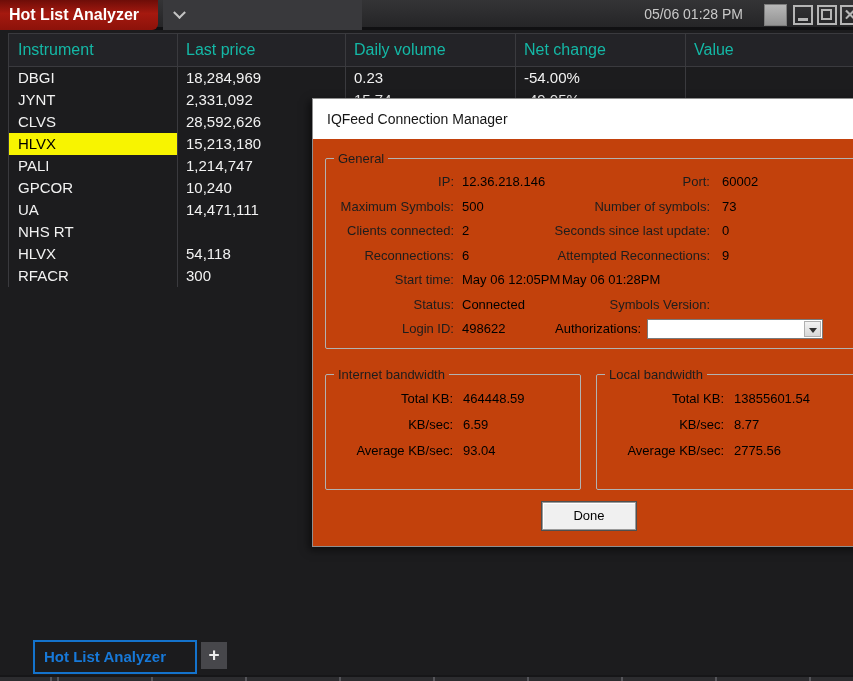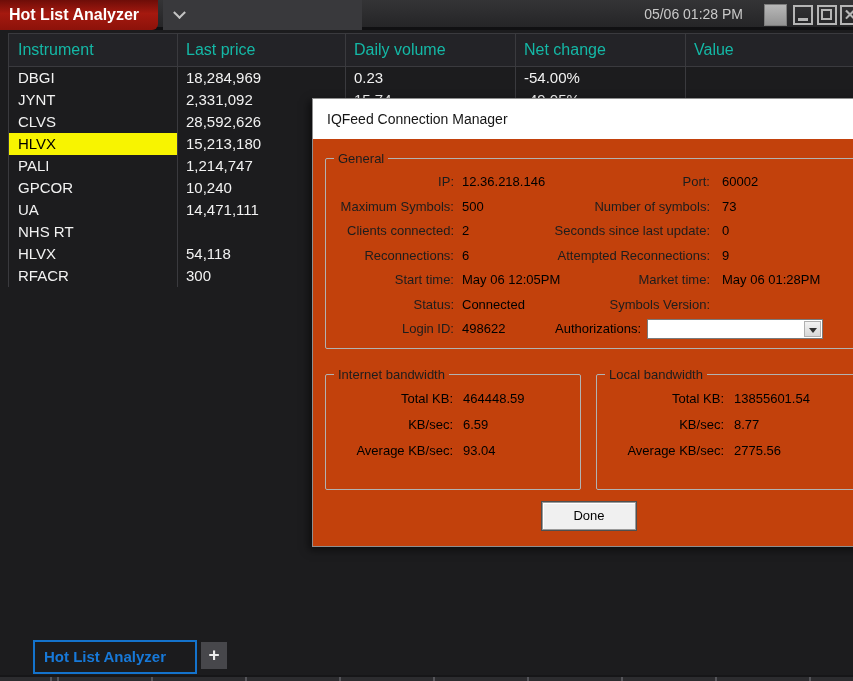--- a/index.html
+++ b/index.html
@@ -227,21 +227,20 @@
           </div>
           <div class="g-row">
             <span class="l1">Reconnections:</span>
             <span class="v1">6</span>
             <span class="l2">Attempted Reconnections:</span>
             <span class="v2">9</span>
           </div>
           <div class="g-row">
             <span class="l1">Start time:</span>
             <span class="v1">May 06 12:05PM</span>
-            <span class="l2">Market time:</span>
             <span class="v2">May 06 01:28PM</span>
           </div>
           <div class="g-row">
             <span class="l1">Status:</span>
             <span class="v1">Connected</span>
             <span class="l2">Symbols Version:</span>
           </div>
           <div class="g-row last">
             <span class="l1">Login ID:</span>
             <span class="v1">498622</span>

